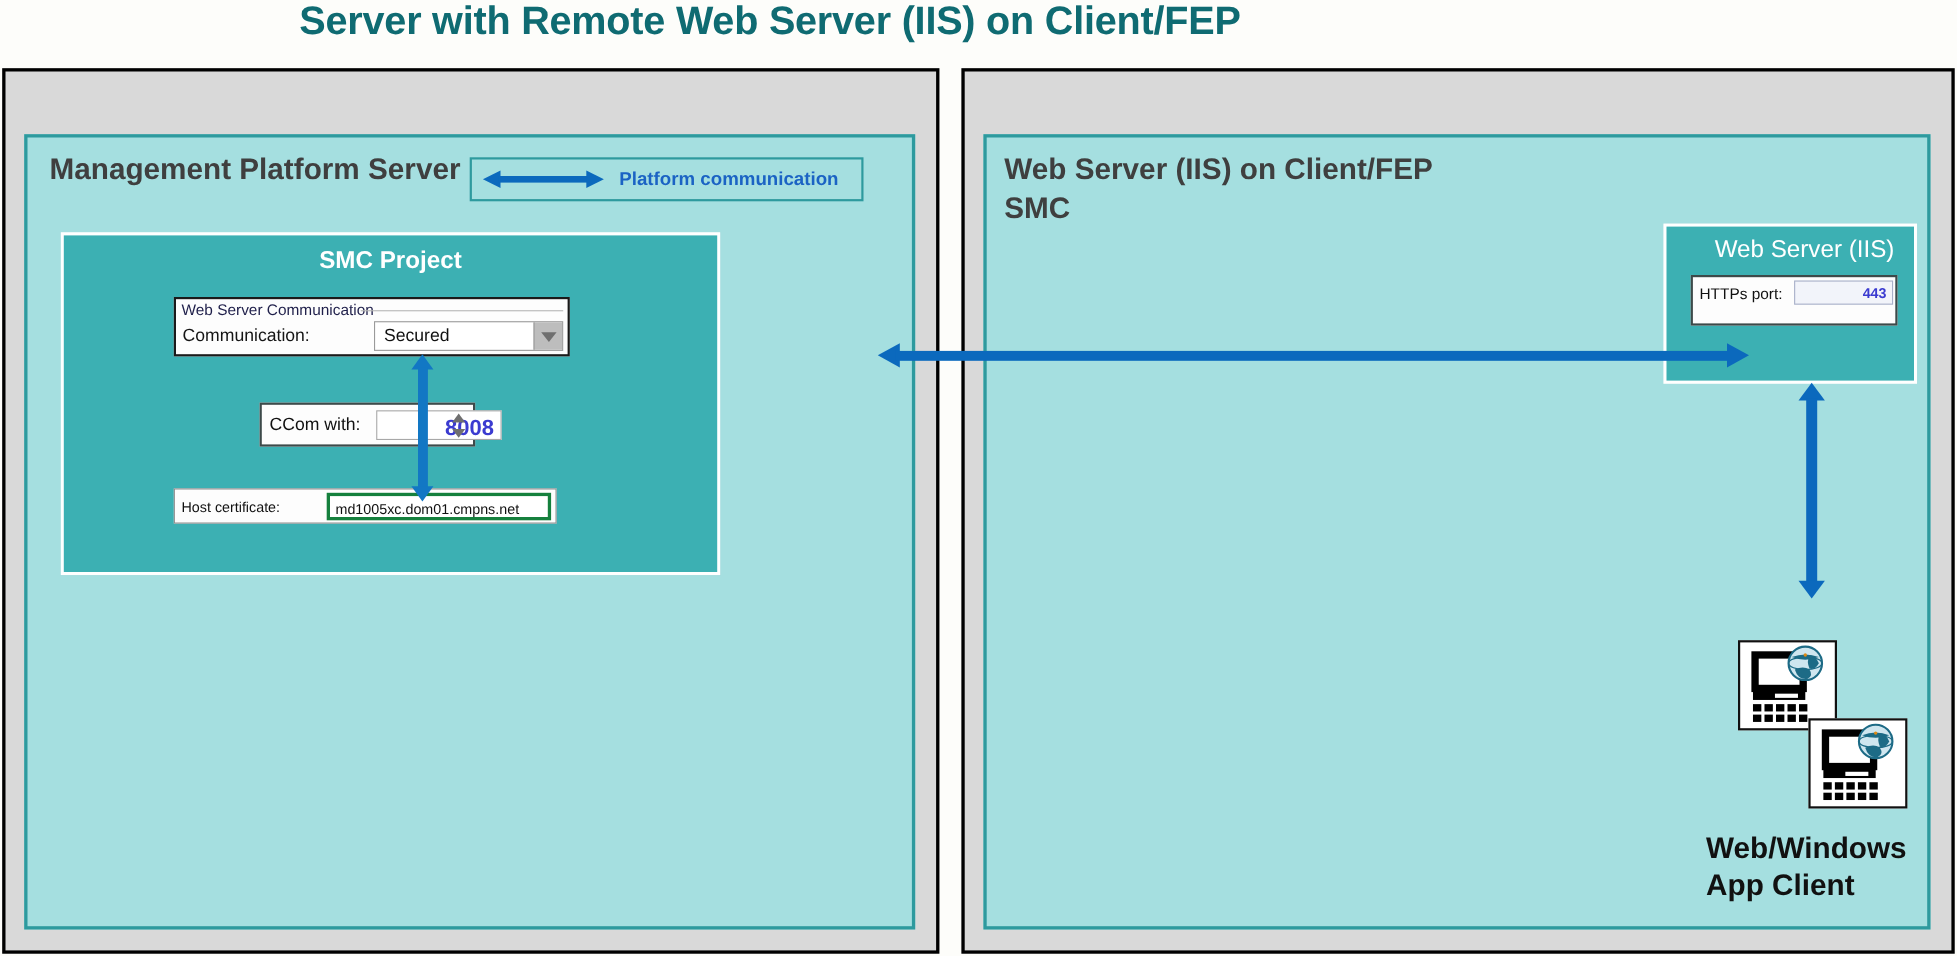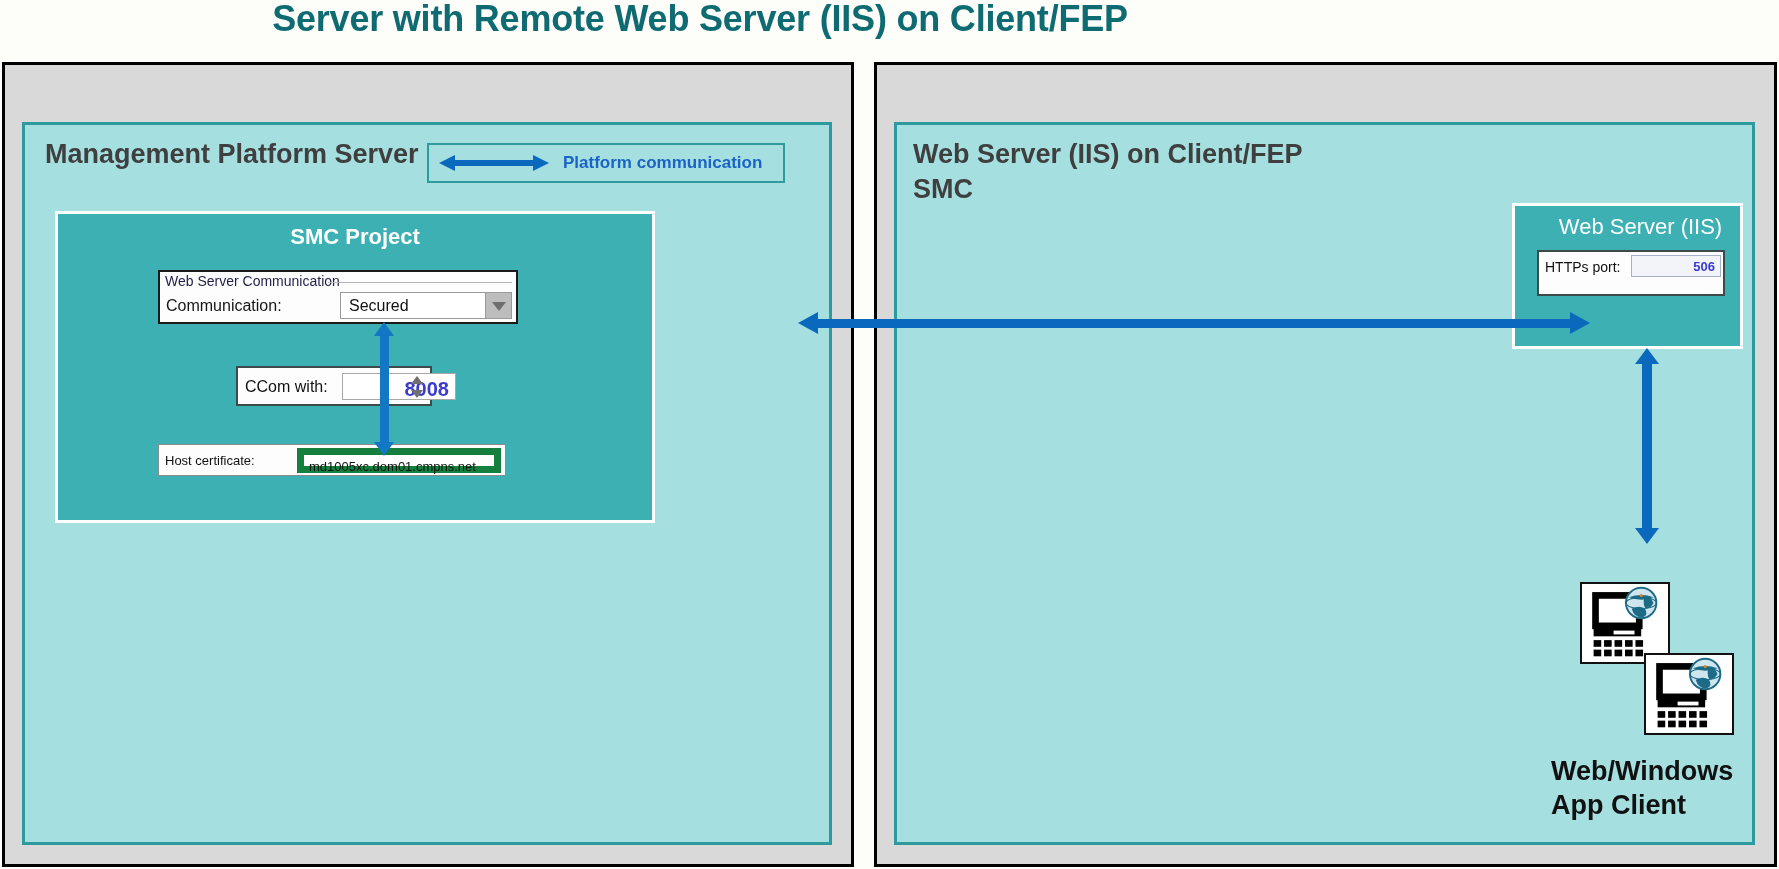--- a/index.html
+++ b/index.html
@@ -146,21 +146,21 @@
   }
 
   
   #host-box{
     position:absolute;left:100px;top:230px;width:348px;height:32px;
     background:#fdfdfd;border:1px solid #8d8d8d;box-sizing:border-box;
   }
   #host-label{position:absolute;left:6px;top:8px;font-size:13px;color:#111;}
   #host-input{
     position:absolute;left:138px;top:3px;width:204px;height:25px;
-    background:#fff;border:7px solid #15803d;box-sizing:border-box;
+    background:#fff;border:3px solid #15803d;box-sizing:border-box;
   }
   #host-value{position:absolute;left:5px;top:4px;font-size:13px;color:#111;}
 
   
   #smc-vert{position:absolute;left:316px;top:108px;width:20px;height:134px;}
   #smc-vert .bar{position:absolute;left:6px;top:12px;width:9px;height:112px;background:#1277c4;}
   #smc-vert .up{
     position:absolute;left:0;top:0;width:0;height:0;
     border-left:10px solid transparent;border-right:10px solid transparent;
     border-bottom:14px solid #1277c4;
@@ -300,21 +300,21 @@
     <div class="panel-title" id="ws-title">Web Server (IIS) on Client/FEP
  SMC</div>
 
   </div>
 
   <div id="iis-box">
     <div id="iis-title">Web Server (IIS)</div>
     <div id="https-box">
       <div id="https-label">HTTPs port:</div>
       <div id="https-input">
-        <div id="https-value">506</div>
+        <div id="https-value">443</div>
       </div>
     </div>
   </div>
 
   <div id="h-arrow">
     <div class="head-l"></div>
       <div class="bar"></div>
       <div class="head-r"></div>
   </div>
 

